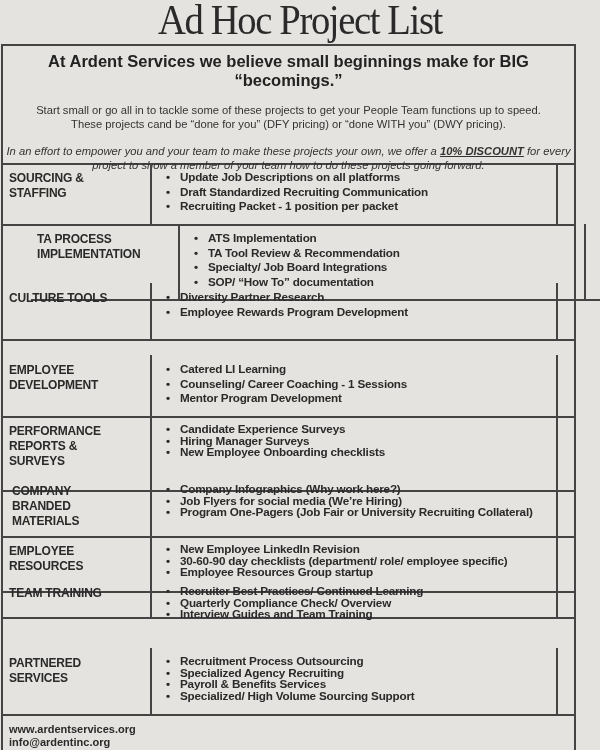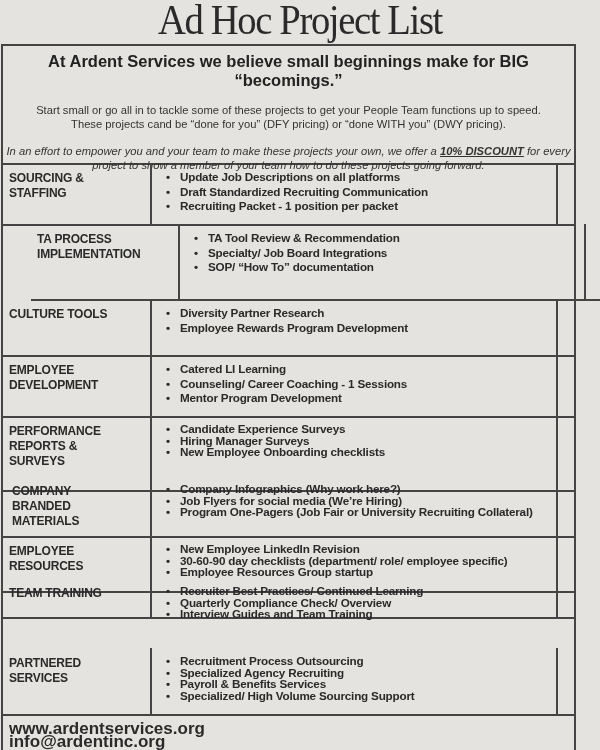--- a/index.html
+++ b/index.html
@@ -36,21 +36,21 @@
   .vline1 { position: absolute; left: 147px; top: 0; bottom: 0; border-left: 2px solid #444; }
   .vline2 { position: absolute; left: 553px; top: 0; bottom: 0; border-left: 2px solid #444; }
   ul.items {
     position: absolute; left: 160px; top: 7px; margin: 0; padding: 0; list-style: none;
     font-weight: bold; font-size: 11.7px; color: #2a2a2a; letter-spacing: -0.2px;
   }
   ul.items li { line-height: 14.6px; white-space: nowrap; }
   ul.items.tight li { line-height: 11.6px; }
   ul.items li::before { content: "\2022"; display: inline-block; width: 14px; padding-left: 3px; }
   .footer {
-    position: absolute; left: 6px; top: 677px; font-weight: bold; font-size: 17px; line-height: 12.5px; color: #2a2a2a;
+    position: absolute; left: 6px; top: 677px; font-weight: bold; font-size: 11px; line-height: 12.5px; color: #2a2a2a;
   }
 </style>
 </head>
 <body>
 
 <div class="title">Ad Hoc Project List</div>
 
 <div class="box">
   <div class="intro">
     <div class="tagline">At Ardent Services we believe small beginnings make for BIG “becomings.”</div>
@@ -70,26 +70,27 @@
           <li>Update Job Descriptions on all platforms</li>
           <li>Draft Standardized Recruiting Communication</li>
           <li>Recruiting Packet - 1 position per packet</li>
         </ul>
       </div>
       <div class="row" style="top: 178px; height: 77px; margin-left: 28px;">
         <div class="vline1"></div>
         <div class="vline2"></div>
         <div class="label" style="width: 120px;">TA PROCESS IMPLEMENTATION</div>
         <ul class="items">
+          <li>ATS Implementation</li>
           <li>TA Tool Review &amp; Recommendation</li>
           <li>Specialty/ Job Board Integrations</li>
           <li>SOP/ “How To” documentation</li>
         </ul>
       </div>
-      <div class="row" style="top: 253px; height: 58px;">
+      <div class="row" style="top: 237px; height: 58px;">
         <div class="vline1"></div>
         <div class="vline2"></div>
         <div class="label" style="width: 120px;">CULTURE TOOLS</div>
         <ul class="items">
           <li>Diversity Partner Research</li>
           <li>Employee Rewards Program Development</li>
         </ul>
       </div>
       <div class="row" style="top: 309px; height: 63px; padding-left: 18px;">
         <div class="vline1"></div>

